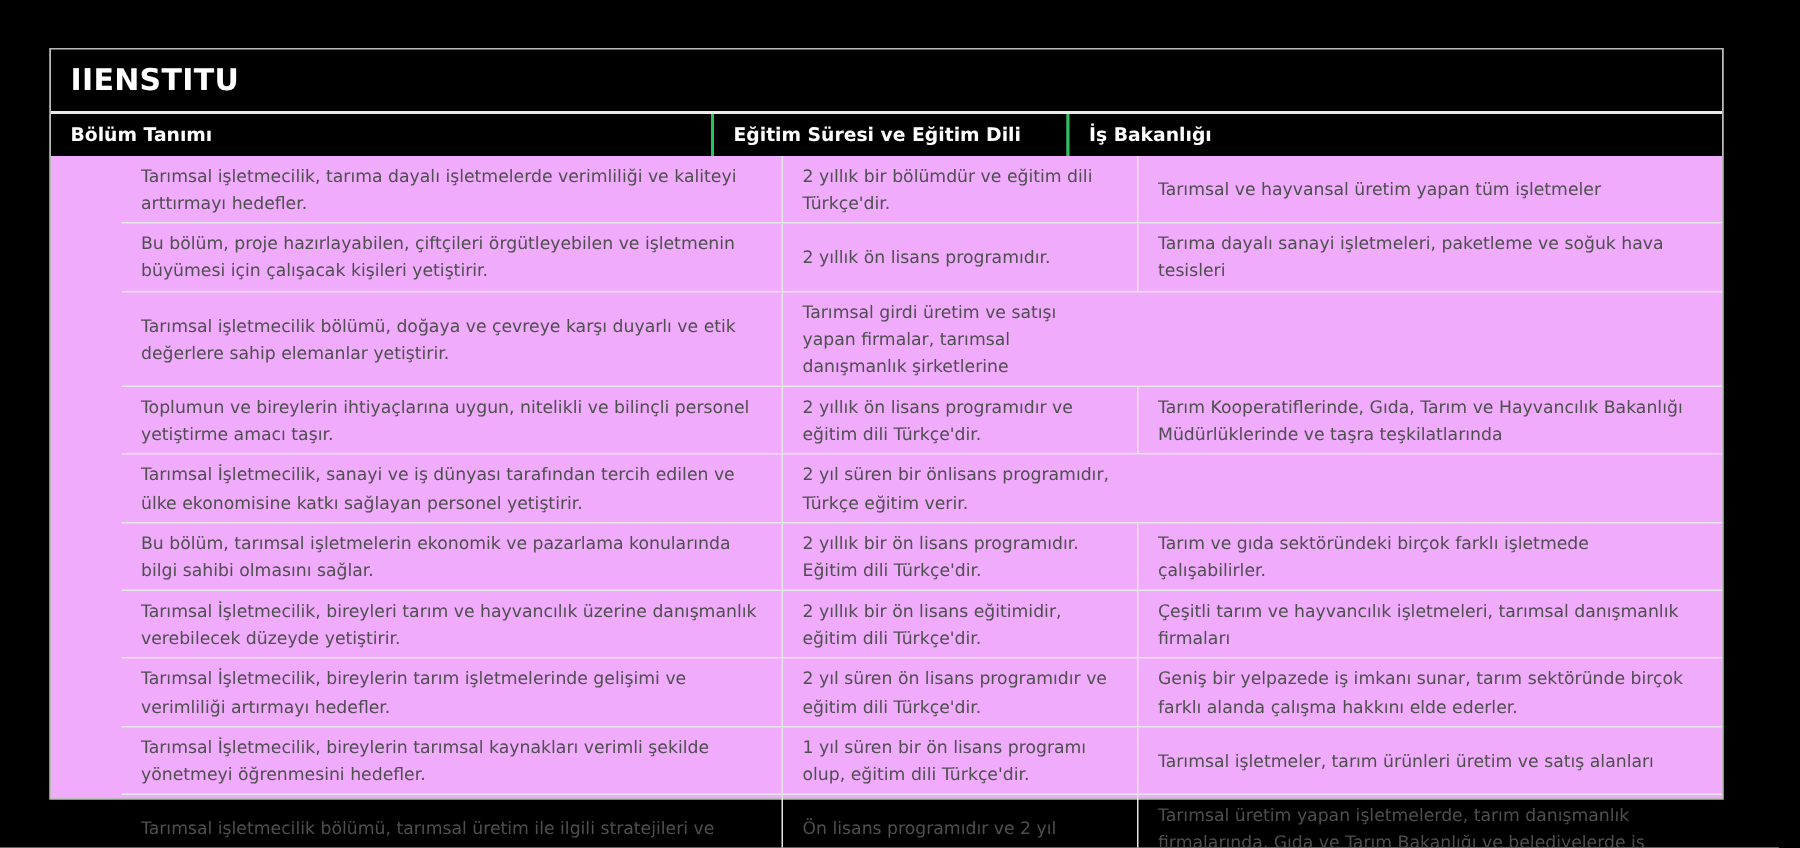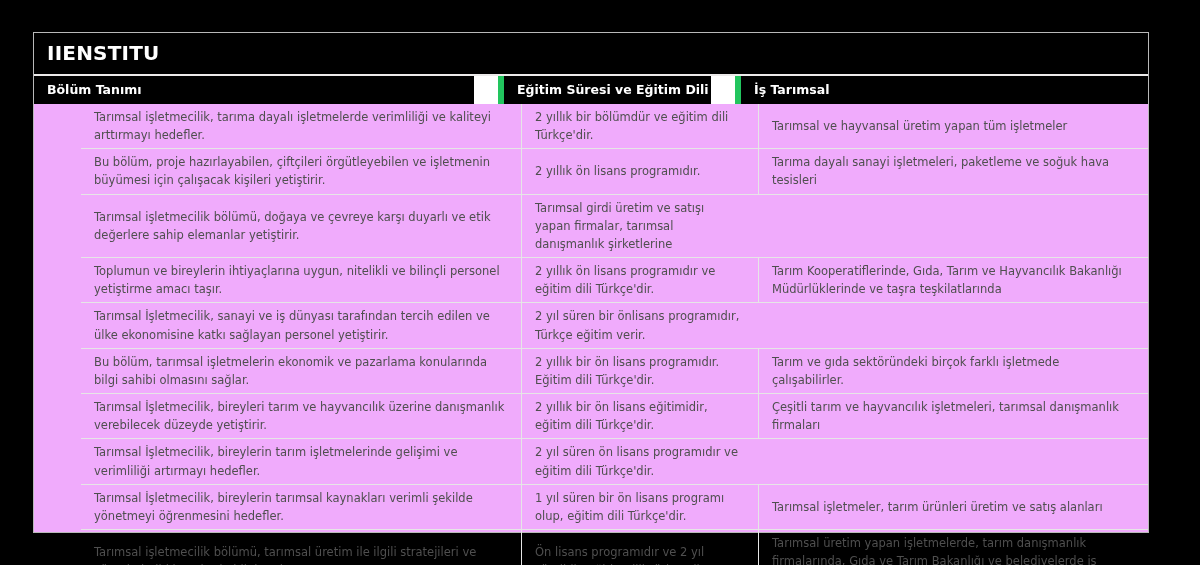--- a/index.html
+++ b/index.html
@@ -38,21 +38,21 @@
     background: #ffffff;
   }
   .head-cell {
     background: #000000;
     color: #ffffff;
     font-weight: bold;
     font-size: 12.5px;
     padding: 6px 30px 7px 13px;
     white-space: nowrap;
   }
-  .head-cell + .head-cell { border-left: 6px solid #22c55e; margin-left: 24px; }
+  .head-cell + .head-cell { border-left: 2px solid #22c55e; }
   .tbody {
     flex: 1 1 auto;
     display: flex;
     flex-direction: column;
   }
   .row {
     flex: 1 1 0;
     display: grid;
     grid-template-columns: 440px 237px 1fr;
     border-top: 1px solid #e6e6e6;
@@ -71,21 +71,21 @@
 </style>
 </head>
 <body>
 
 <div class="table-wrap">
   <div class="caption">IIENSTITU</div>
 
   <div class="head-row">
     <div class="head-cell">Bölüm Tanımı</div>
     <div class="head-cell">Eğitim Süresi ve Eğitim Dili</div>
-    <div class="head-cell">İş Tarımsal</div>
+    <div class="head-cell">İş Bakanlığı</div>
   </div>
 
   <div class="tbody">
   <div class="row">
     <div class="cell">
           <span>Tarımsal işletmecilik, tarıma dayalı işletmelerde verimliliği ve kaliteyi arttırmayı hedefler.</span>
         </div>
     <div class="cell">
           <span>2 yıllık bir bölümdür ve eğitim dili Türkçe'dir.</span>
         </div>
@@ -159,20 +159,23 @@
           <span>Çeşitli tarım ve hayvancılık işletmeleri, tarımsal danışmanlık firmaları</span>
         </div>
   </div>
 
   <div class="row">
     <div class="cell">
           <span>Tarımsal İşletmecilik, bireylerin tarım işletmelerinde gelişimi ve verimliliği artırmayı hedefler.</span>
         </div>
     <div class="cell">
           <span>2 yıl süren ön lisans programıdır ve eğitim dili Türkçe'dir.</span>
+        </div>
+    <div class="cell">
+          <span>Geniş bir yelpazede iş imkanı sunar, tarım sektöründe birçok farklı alanda çalışma hakkını elde ederler.</span>
         </div>
   </div>
 
   <div class="row">
     <div class="cell">
           <span>Tarımsal İşletmecilik, bireylerin tarımsal kaynakları verimli şekilde yönetmeyi öğrenmesini hedefler.</span>
         </div>
     <div class="cell">
           <span>1 yıl süren bir ön lisans programı olup, eğitim dili Türkçe'dir.</span>
         </div>

